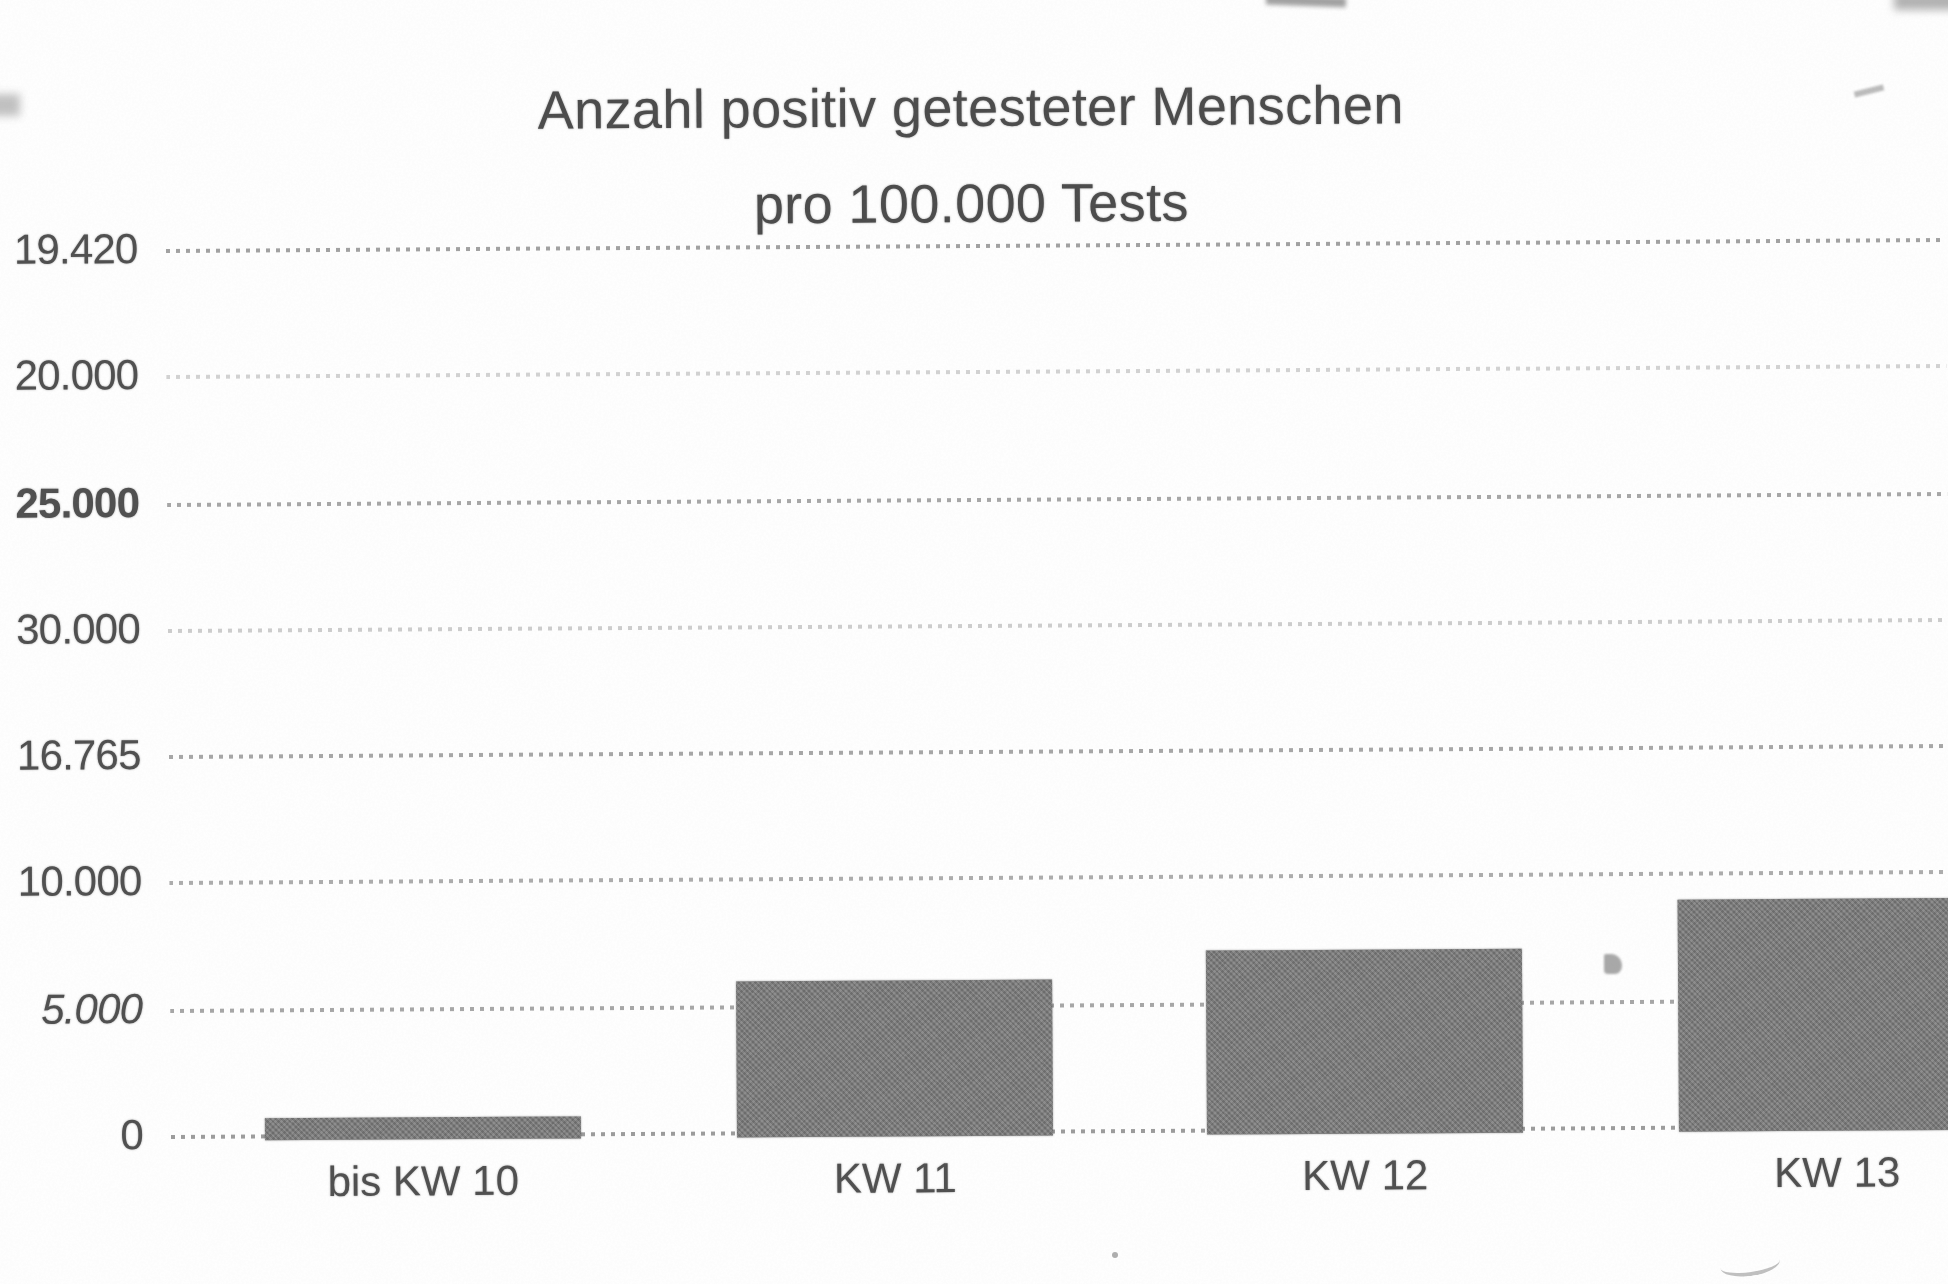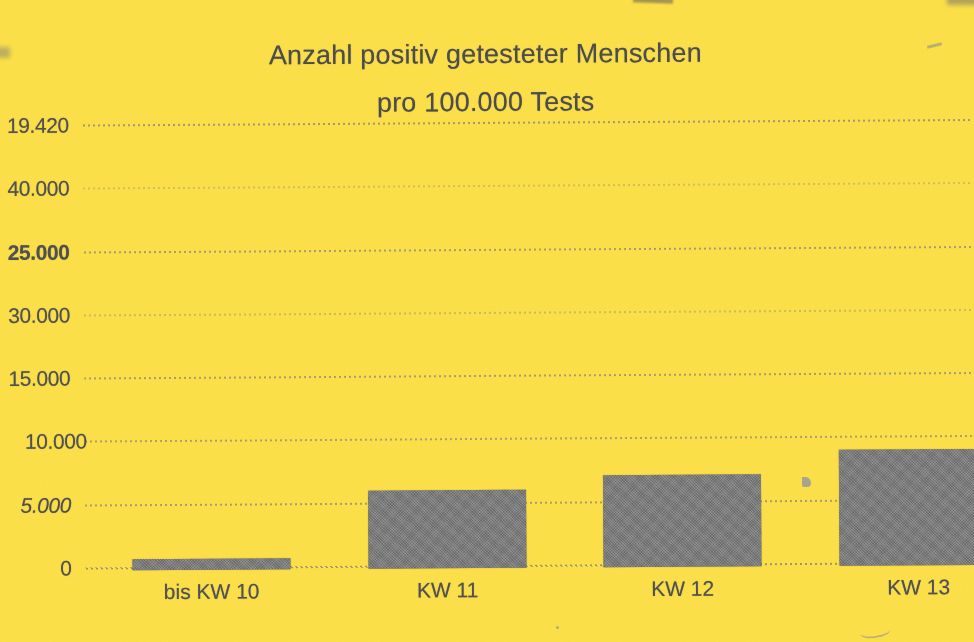--- a/index.html
+++ b/index.html
@@ -1,19 +1,19 @@
 <!DOCTYPE html>
 <html><head>
 <meta charset="utf-8">
 <style>
   html,body{margin:0;padding:0;}
   body{font-family:"Liberation Sans", sans-serif; background:#e9e8e6;}
   .paper{
     position:relative; width:974px; height:642px; overflow:hidden;
-    background:#fde047;
+    background:#ffffff;
   }
   .scan{ position:absolute; inset:0; transform:rotate(-0.35deg); }
   .title{
     position:absolute; left:0; right:0; top:30px; text-align:center;
     font-size:27px; line-height:48px; color:#4a4a4a;
     text-shadow:0 0 1px rgba(90,90,90,.65);
     letter-spacing:.2px;
   }
   .ytick{
     position:absolute; left:0; width:70px; text-align:right;
@@ -64,29 +64,29 @@
 
     <div class="title">
       <div>Anzahl positiv getesteter Menschen</div>
       <div>pro 100.000 Tests</div>
     </div>
 
     <div id="plot">
         <div class="gridline" style="top: 122px; opacity: 0.85;"></div>
         <div class="ytick" style="top: 111px;">19.420</div>
         <div class="gridline" style="top: 185.286px; opacity: 0.4;"></div>
-        <div class="ytick" style="top: 174.286px;">40.000</div>
+        <div class="ytick" style="top: 174.286px;">20.000</div>
         <div class="gridline" style="top: 248.571px; opacity: 0.8;"></div>
         <div class="ytick" style="top: 237.571px; font-weight: bold;">25.000</div>
         <div class="gridline" style="top: 311.857px; opacity: 0.45;"></div>
         <div class="ytick" style="top: 300.857px;">30.000</div>
         <div class="gridline" style="top: 375.143px; opacity: 0.8;"></div>
-        <div class="ytick" style="top: 364.143px;">15.000</div>
+        <div class="ytick" style="top: 364.143px;">16.765</div>
         <div class="gridline" style="top: 438.429px; opacity: 0.75;"></div>
-        <div class="ytick" style="top: 427.429px; padding-left: 16px;">10.000</div>
+        <div class="ytick" style="top: 427.429px;">10.000</div>
         <div class="gridline" style="top: 501.714px; opacity: 0.8;"></div>
         <div class="ytick" style="top: 490.714px; font-style: italic;">5.000</div>
         <div class="gridline" style="top: 565px; opacity: 0.9;"></div>
         <div class="ytick" style="top: 554px;">0</div>
         <div class="bar" title="bis KW 10: 700" style="left: 131px; width: 158px; top: 557px; height: 11px; background-color: rgb(123, 123, 123);"></div>
         <div class="xlabel" style="left: 125px; top: 578px;">bis KW 10</div>
         <div class="bar" title="KW 11: 6000" style="left: 367px; width: 158px; top: 490px; height: 78px; background-color: rgb(123, 123, 123);"></div>
         <div class="xlabel" style="left: 361px; top: 578px;">KW 11</div>
         <div class="bar" title="KW 12: 7100" style="left: 602px; width: 158px; top: 476px; height: 92px; background-color: rgb(123, 123, 123);"></div>
         <div class="xlabel" style="left: 596px; top: 578px;">KW 12</div>

